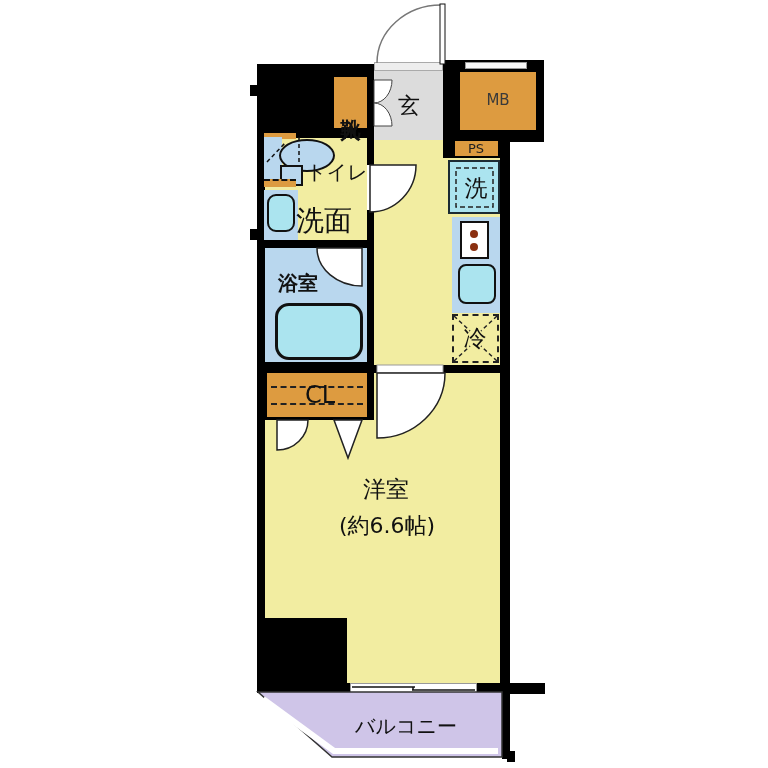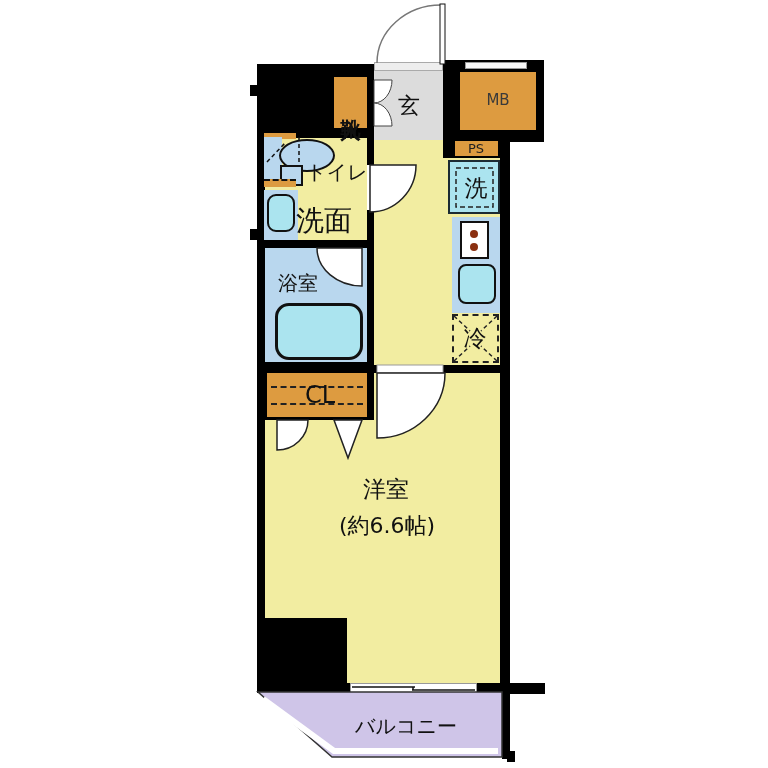--- a/index.html
+++ b/index.html
@@ -139,20 +139,20 @@
     </g>
   </svg>
 
   <div class="abs label vtext" style="left:351px;top:103px;font-size:20px;font-weight:600;">靴入</div>
   <div class="abs label" style="left:409px;top:106px;font-size:22px;">玄</div>
   <div class="abs label" style="left:498px;top:100px;font-size:15px;color:#3a3a3a;">MB</div>
   <div class="abs label" style="left:476px;top:148px;font-size:13px;color:#222;">PS</div>
   <div class="abs label" style="left:476px;top:188px;font-size:23px;">洗</div>
   <div class="abs label" style="left:337px;top:172px;font-size:20px;font-family:Liberation Serif, serif;">トイレ</div>
   <div class="abs label" style="left:324px;top:221px;font-size:28px;">洗面</div>
-  <div class="abs label" style="left:298px;top:283px;font-size:20px;">浴室</div>
+  <div class="abs label" style="left:298px;top:283px;font-size:20px;font-weight:bold;">浴室</div>
   <div class="abs label" style="left:475px;top:338px;font-size:23px;">冷</div>
   <div class="abs label" style="left:320px;top:395px;font-size:24px;font-weight:500;">CL</div>
   <div class="abs label" style="left:386px;top:489px;font-size:23px;">洋室</div>
   <div class="abs label" style="left:387px;top:526px;font-size:22px;">(約6.6帖)</div>
   <div class="abs label" style="left:406px;top:726px;font-size:20px;">バルコニー</div>
 
 </div>
 
 </body></html>

